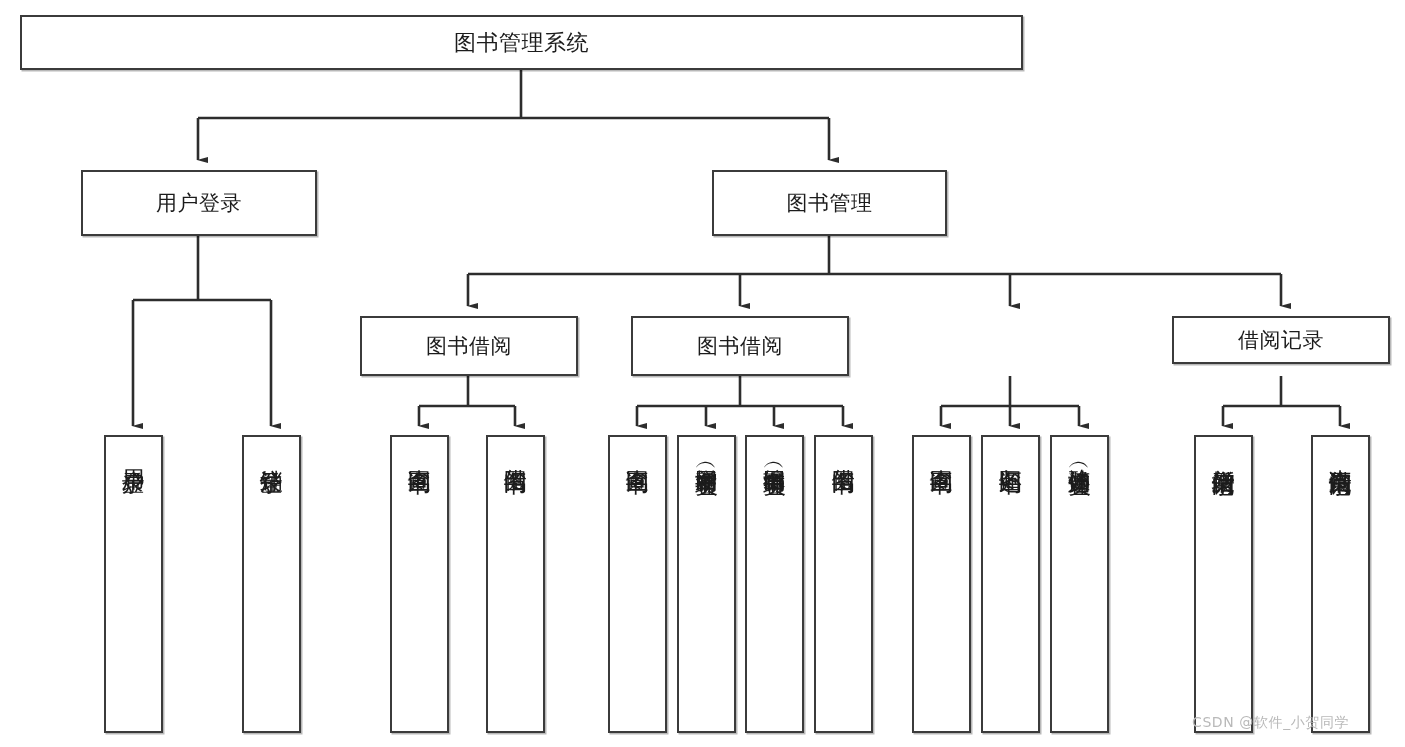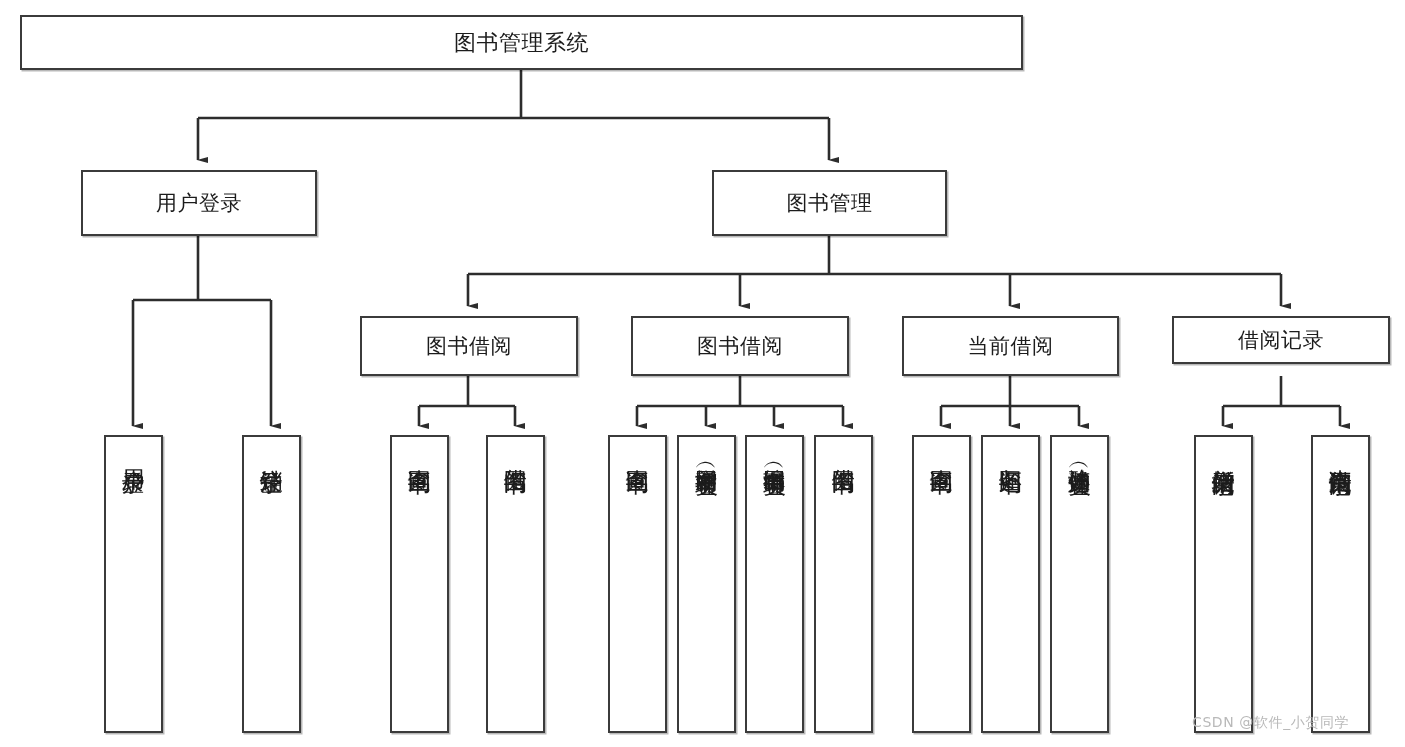--- a/index.html
+++ b/index.html
@@ -140,23 +140,20 @@
   <div class="node horizontal" style="left:712px; top:170px; width:235px; height:66px;">
     <span class="label">图书管理</span>
   </div>
 
   <div class="node horizontal" style="left:360px; top:316px; width:218px; height:60px;">
     <span class="label">图书借阅</span>
   </div>
   <div class="node horizontal" style="left:631px; top:316px; width:218px; height:60px;">
     <span class="label">图书借阅</span>
   </div>
-  <div class="node horizontal" style="left:902px; top:316px; width:217px; height:60px;">
-    <span class="label">当前借阅</span>
-  </div>
   <div class="node horizontal" style="left:1172px; top:316px; width:218px; height:48px;">
     <span class="label">借阅记录</span>
   </div>
 
   <div class="node vertical" style="left:104px; top:435px; width:59px; height:298px;">
     <span class="label">用户登录</span>
   </div>
   <div class="node vertical" style="left:242px; top:435px; width:59px; height:298px;">
     <span class="label">注销登录</span>
   </div>

